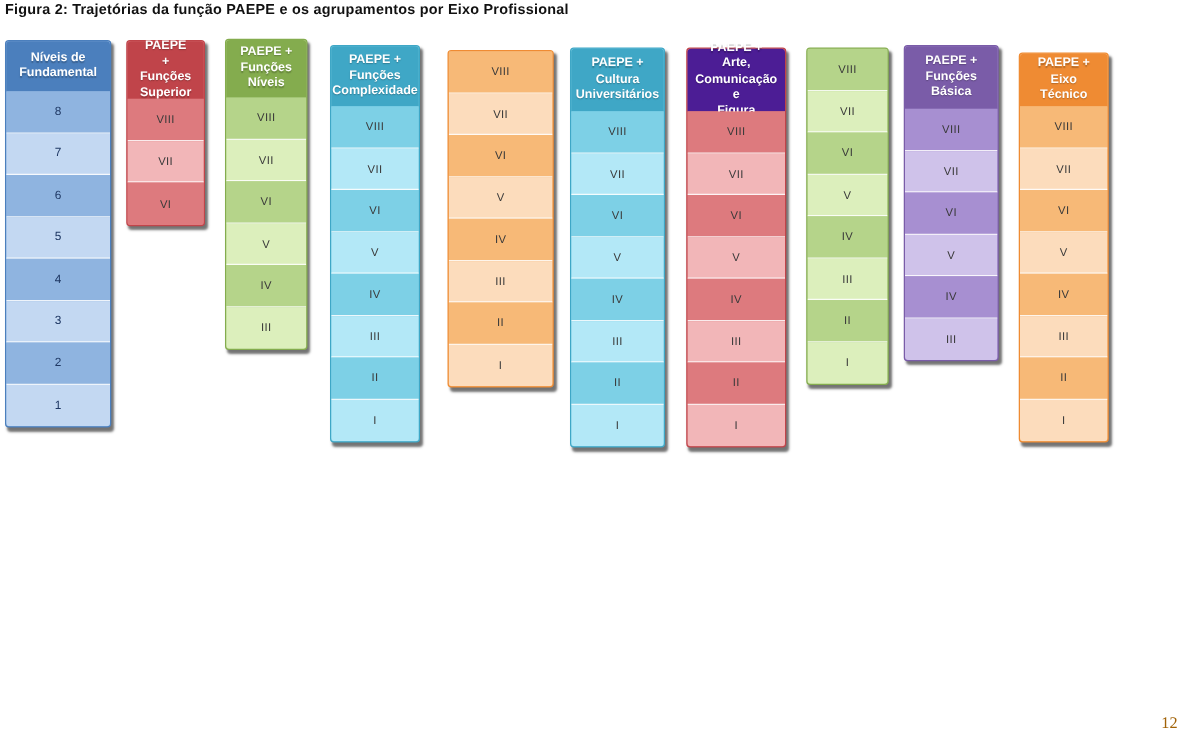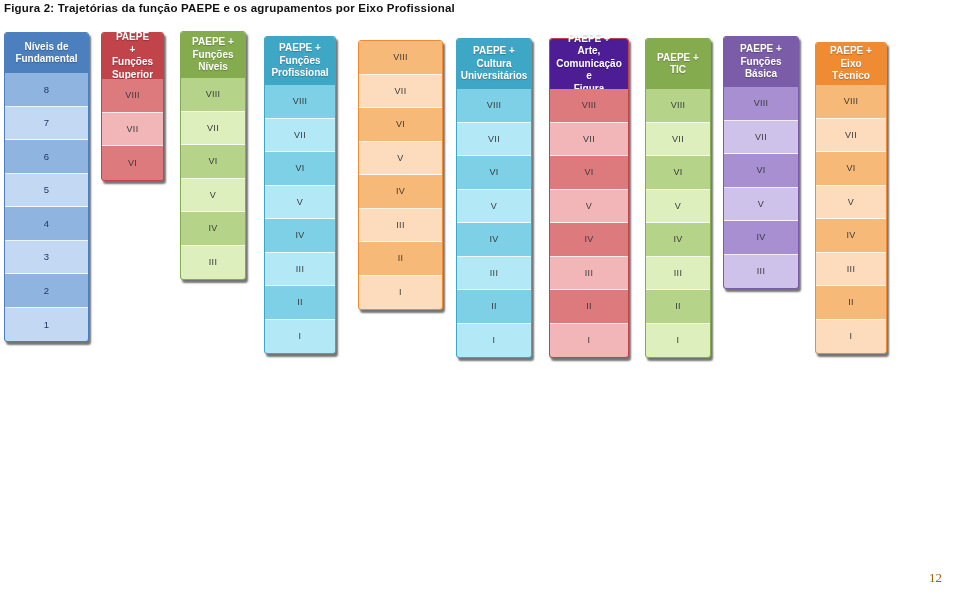--- a/index.html
+++ b/index.html
@@ -128,21 +128,21 @@
         <div class="cell" style="height: 33.5px; background: rgb(220, 239, 188);">V</div>
         <div class="cell" style="height: 33.5px; background: rgb(181, 212, 138);">IV</div>
         <div class="cell" style="height: 33.5px; background: rgb(220, 239, 188);">III</div>
       </div>
     </div>
     <div class="column" style="left: 264px; top: 8px; width: 72px; background: rgb(125, 208, 230); border: 1px solid rgb(63, 167, 198);">
       <div class="col-header" style="background: rgb(63, 167, 198); height: 48px;">
         <div>
           <div>PAEPE +</div>
           <div>Funções</div>
-          <div>Profissional</div>
+          <div>Complexidade</div>
         </div>
       </div>
       <div class="cells">
         <div class="cell" style="height: 33.5px; background: rgb(125, 208, 230);">VIII</div>
         <div class="cell" style="height: 33.5px; background: rgb(179, 232, 247);">VII</div>
         <div class="cell" style="height: 33.5px; background: rgb(125, 208, 230);">VI</div>
         <div class="cell" style="height: 33.5px; background: rgb(179, 232, 247);">V</div>
         <div class="cell" style="height: 33.5px; background: rgb(125, 208, 230);">IV</div>
         <div class="cell" style="height: 33.5px; background: rgb(179, 232, 247);">III</div>
         <div class="cell" style="height: 33.5px; background: rgb(125, 208, 230);">II</div>
@@ -193,25 +193,20 @@
         <div class="cell" style="height: 33.5px; background: rgb(242, 182, 184);">VII</div>
         <div class="cell" style="height: 33.5px; background: rgb(221, 122, 126);">VI</div>
         <div class="cell" style="height: 33.5px; background: rgb(242, 182, 184);">V</div>
         <div class="cell" style="height: 33.5px; background: rgb(221, 122, 126);">IV</div>
         <div class="cell" style="height: 33.5px; background: rgb(242, 182, 184);">III</div>
         <div class="cell" style="height: 33.5px; background: rgb(221, 122, 126);">II</div>
         <div class="cell" style="height: 33.5px; background: rgb(242, 182, 184);">I</div>
       </div>
     </div>
     <div class="column" style="left: 645px; top: 10px; width: 66px; background: rgb(181, 212, 138); border: 1px solid rgb(132, 172, 78);">
-      <div class="col-header" style="background: rgb(132, 172, 78); height: 50px;">
-        <div>
-          <div>PAEPE + TIC</div>
-        </div>
-      </div>
       <div class="cells">
         <div class="cell" style="height: 33.5px; background: rgb(181, 212, 138);">VIII</div>
         <div class="cell" style="height: 33.5px; background: rgb(220, 239, 188);">VII</div>
         <div class="cell" style="height: 33.5px; background: rgb(181, 212, 138);">VI</div>
         <div class="cell" style="height: 33.5px; background: rgb(220, 239, 188);">V</div>
         <div class="cell" style="height: 33.5px; background: rgb(181, 212, 138);">IV</div>
         <div class="cell" style="height: 33.5px; background: rgb(220, 239, 188);">III</div>
         <div class="cell" style="height: 33.5px; background: rgb(181, 212, 138);">II</div>
         <div class="cell" style="height: 33.5px; background: rgb(220, 239, 188);">I</div>
       </div>

